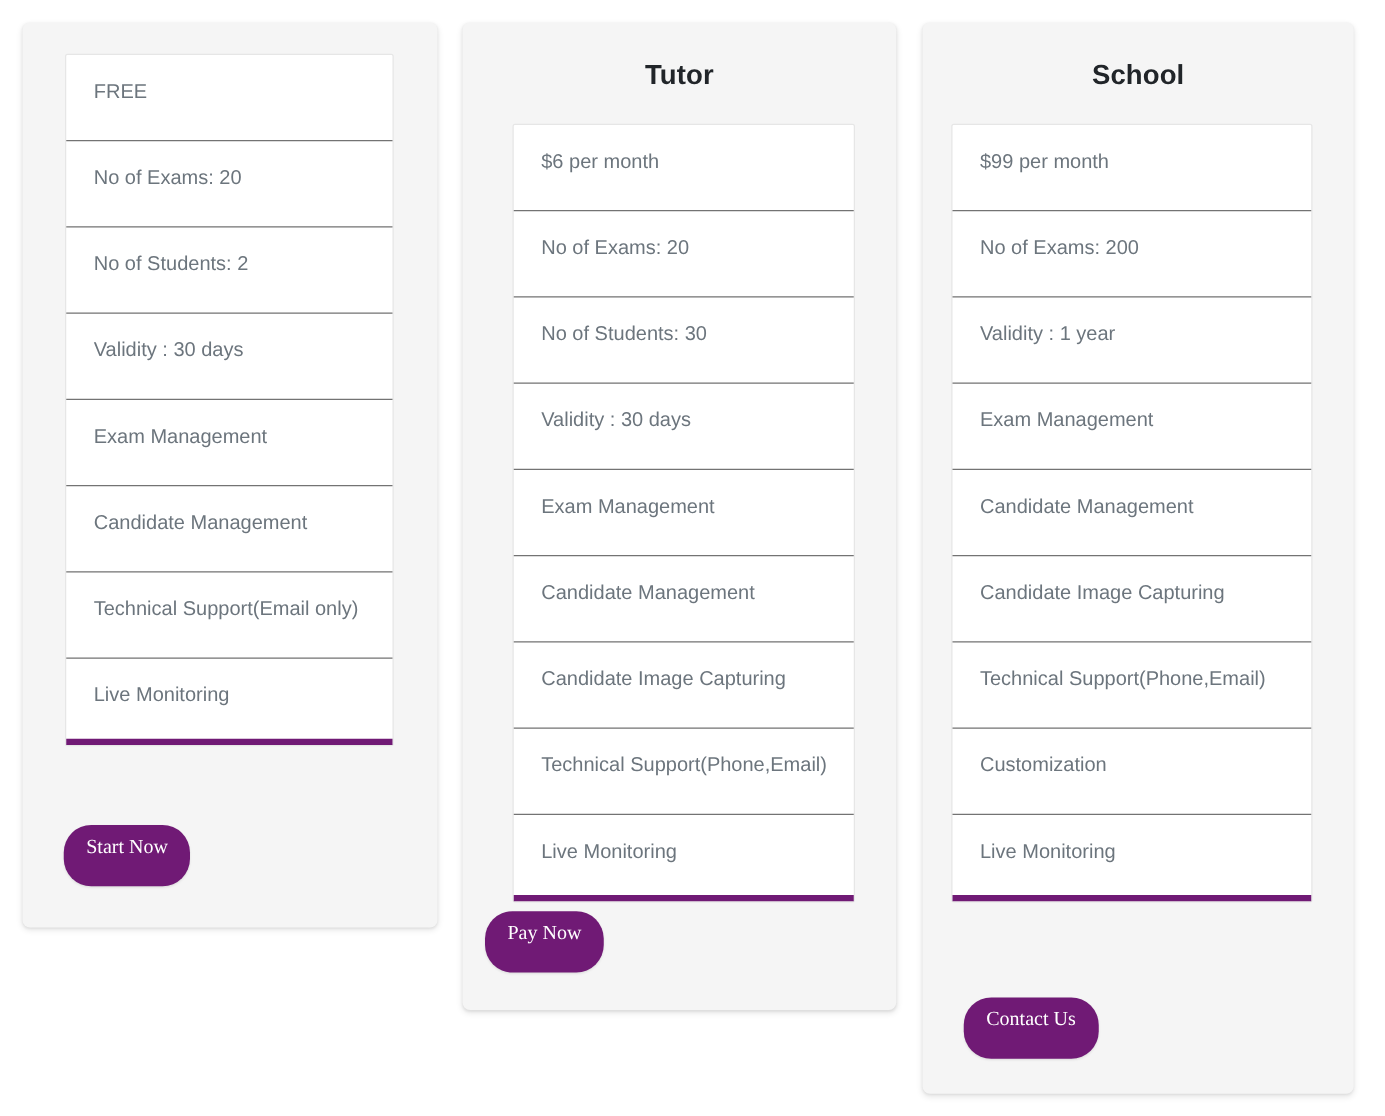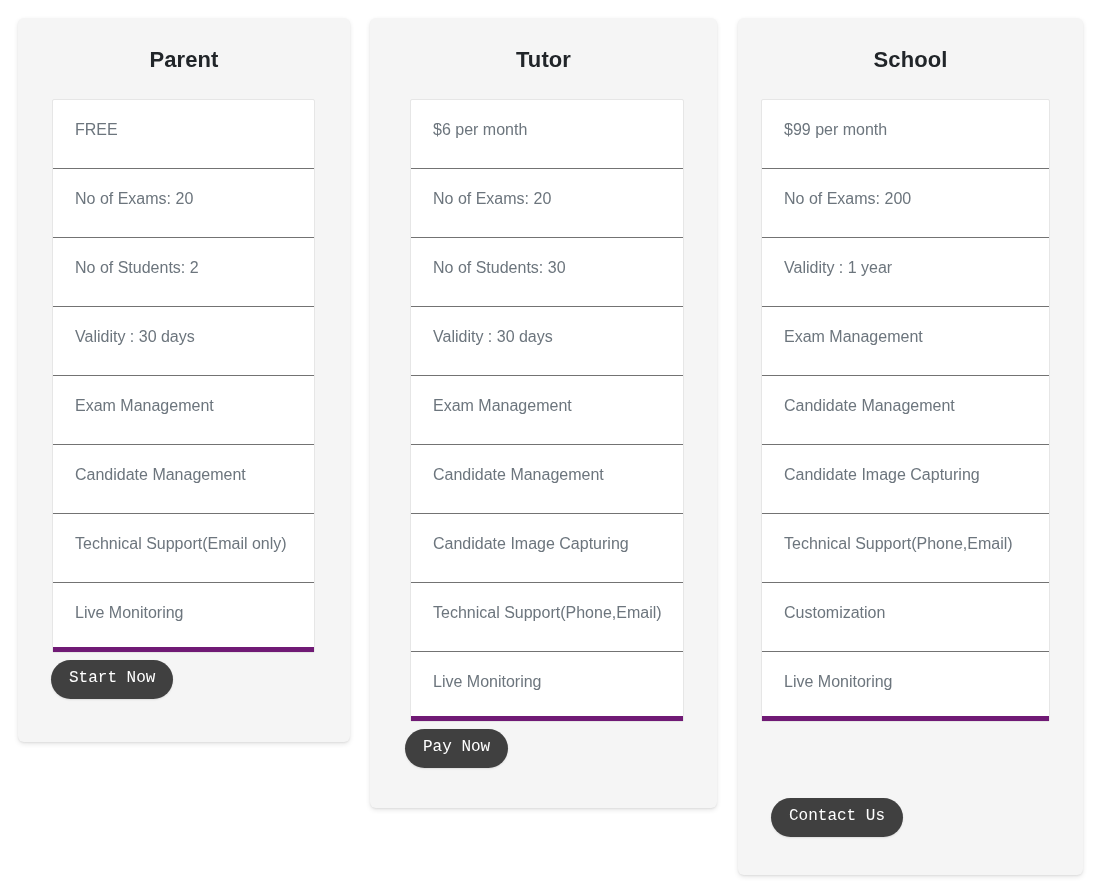--- a/index.html
+++ b/index.html
@@ -72,44 +72,43 @@
     padding: 20px 0 0 22px;
     white-space: nowrap;
   }
   .feature-item:last-child {
     border-bottom: 5px solid #701a75;
   }
 
   .cta-button {
     position: absolute;
     display: inline-block;
-    background: #404040;
+    background: #701a75;
     color: #ffffff;
     border: none;
     border-radius: 22px;
-    font-family: Liberation Mono, monospace;
+    font-family: Liberation Serif, serif;
     font-size: 16px;
     line-height: 18px;
-    padding: 9px 18px 12px 18px;
+    padding: 9px 18px 22px 18px;
     cursor: pointer;
     white-space: nowrap;
     box-shadow: 0 1px 2px rgba(0,0,0,0.10);
   }
 
   .plan-card--parent .cta-button { left: 33px; top: 642px; }
-  .plan-card--tutor  .cta-button { left: 35px; top: 711px; }
+  .plan-card--tutor  .cta-button { left: 18px; top: 711px; }
   .plan-card--school .cta-button { left: 33px; top: 780px; }
 </style>
 </head>
 <body>
 
 <div class="pricing-area">
 
   <div class="plan-card plan-card--parent">
-    <h2 class="plan-title">Parent</h2>
     <ul class="feature-list">
       <li class="feature-item">FREE</li>
       <li class="feature-item">No of Exams: 20</li>
       <li class="feature-item">No of Students: 2</li>
       <li class="feature-item">Validity : 30 days</li>
       <li class="feature-item">Exam Management</li>
       <li class="feature-item">Candidate Management</li>
       <li class="feature-item">Technical Support(Email only)</li>
       <li class="feature-item">Live Monitoring</li>
     </ul>

